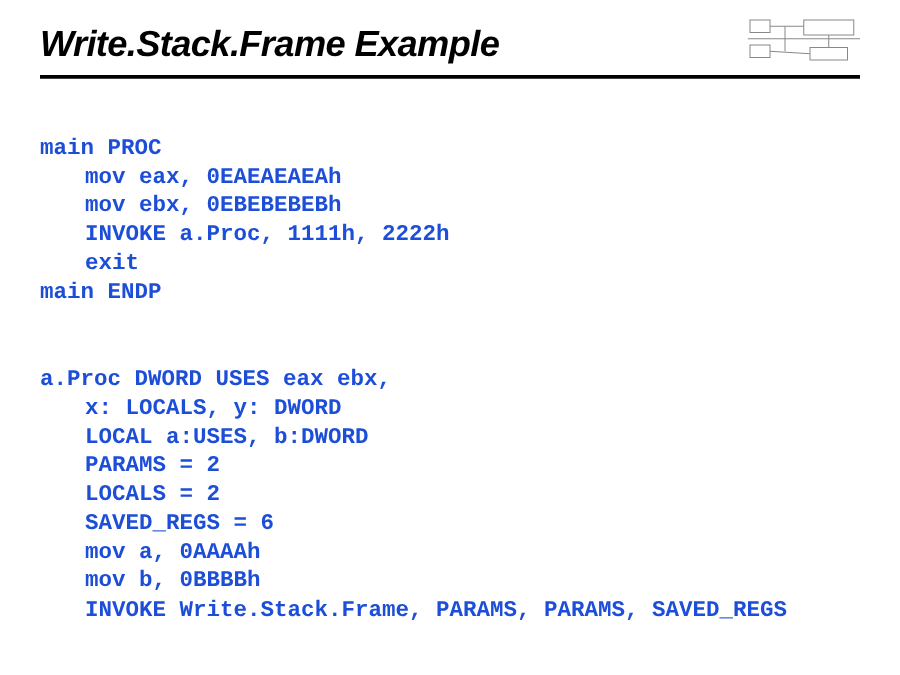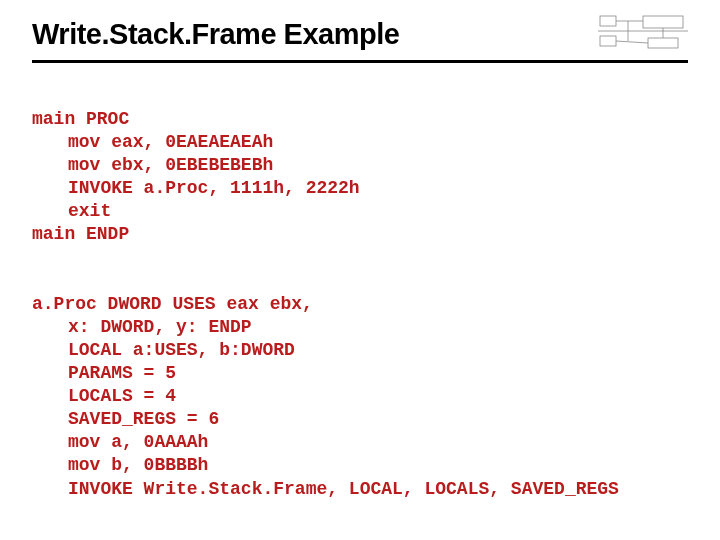--- a/index.html
+++ b/index.html
@@ -10,21 +10,22 @@
       font-family: "Verdana", "Geneva", sans-serif;
       position: relative;
       overflow: hidden;
     }
     .slide {
       padding: 18px 32px 0 32px;
     }
     .title-row {
       display: flex;
       justify-content: space-between;
-      align-items: flex-start;
+      align-items: center;
+      font-style: italic;
     }
     .title {
       font-size: 29px;
       font-weight: 700;
       color: #000;
       letter-spacing: -0.5px;
     }
     .corner-diagram {
       width: 90px;
       height: 40px;
@@ -35,21 +36,21 @@
       border: none;
       border-top: 3px solid #000;
       margin-top: 6px;
       margin-bottom: 22px;
     }
     .code {
       font-family: "Courier New", Courier, monospace;
       font-size: 18px;
       font-weight: 700;
       line-height: 1.28;
-      color: #b91c1c;
+      color: #1d4ed8;
       white-space: pre;
     }
     .block2 {
       margin-top: 24px;
     }
     .indent { padding-left: 36px; }
   </style>
 </head>
 <body>
 
@@ -73,21 +74,21 @@
   <div class="code">
 <span>main PROC</span>
 <span class="indent">mov eax, 0EAEAEAEAh</span>
 <span class="indent">mov ebx, 0EBEBEBEBh</span>
 <span class="indent">INVOKE a.Proc, 1111h, 2222h</span>
 <span class="indent">exit</span>
 <span>main ENDP</span></div>
 
   <div class="code block2">
 <span>a.Proc DWORD USES eax ebx,</span>
-<span class="indent">x: DWORD, y: ENDP</span>
+<span class="indent">x: LOCALS, y: DWORD</span>
 <span class="indent">LOCAL a:USES, b:DWORD</span>
-<span class="indent">PARAMS = 5</span>
-<span class="indent">LOCALS = 4</span>
+<span class="indent">PARAMS = 2</span>
+<span class="indent">LOCALS = 2</span>
 <span class="indent">SAVED_REGS = 6</span>
 <span class="indent">mov a, 0AAAAh</span>
 <span class="indent">mov b, 0BBBBh</span>
-<span class="indent">INVOKE Write.Stack.Frame, LOCAL, LOCALS, SAVED_REGS</span></div>
+<span class="indent">INVOKE Write.Stack.Frame, PARAMS, PARAMS, SAVED_REGS</span></div>
 </div>
 
 </body></html>

